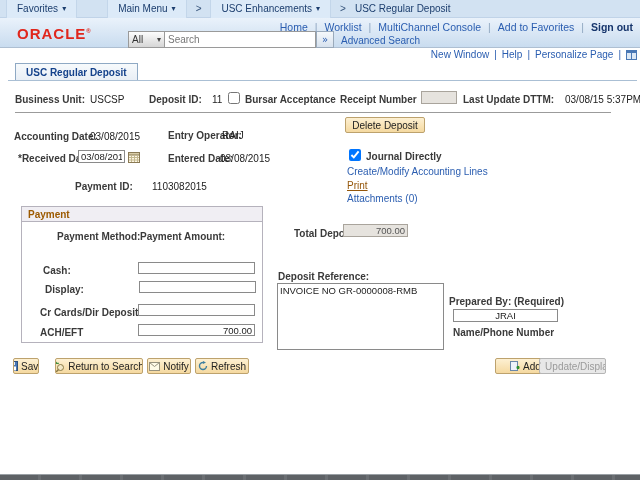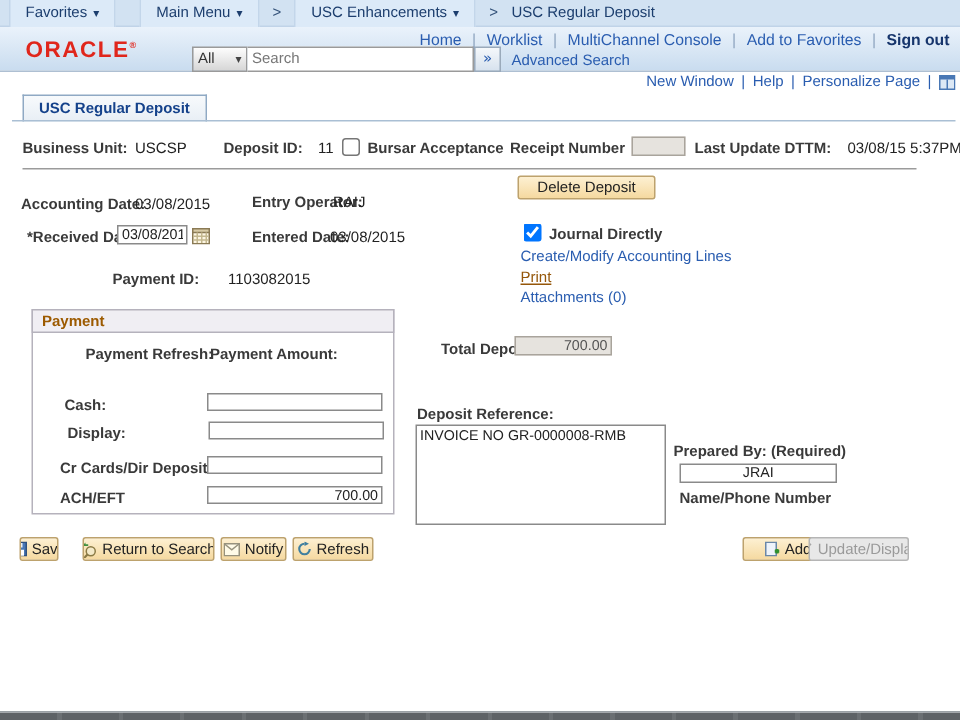--- a/index.html
+++ b/index.html
@@ -1,21 +1,21 @@
 <!DOCTYPE html>
 <html><head>
 <meta charset="utf-8">
 <style>
   *{box-sizing:border-box;margin:0;padding:0}
   html,body{width:640px;height:480px}
   body{position:relative;overflow:hidden;background:#fff;font-family:"Liberation Sans",sans-serif;font-size:10px;color:#333}
   
   .crumb-bar{position:absolute;top:0;left:0;width:640px;height:18px;background:#d2e2f2;border-bottom:1px solid #c0d3e8;display:flex;align-items:center;color:#1c3e6e}
   .crumb-item{height:18px;display:flex;align-items:center;padding:0 10px;background:#dcE9f7;background:#dceaf8;border-left:1px solid #c3d6ea;border-right:1px solid #c3d6ea;cursor:pointer;white-space:nowrap}
-  .crumb-item + .crumb-item{margin-left:16px}
+  .crumb-item + .crumb-item{margin-left:30px}
   .caret{font-family:"DejaVu Sans",sans-serif;font-size:8px;margin-left:4px;color:#1c3e6e}
   .crumb-sep{margin:0 9px;color:#35537a}
   .crumb-current{white-space:nowrap}
   
   .band{position:absolute;top:18px;left:0;width:640px;height:30px;background:linear-gradient(#eaf2fb,#c9dcef);border-bottom:1px solid #aebfd2}
   .logo{position:absolute;top:25px;left:17px;font-size:15px;font-weight:bold;color:#e0261c;letter-spacing:1px}
   .logo sup{font-size:6px}
   .scope{position:absolute;top:31px;left:128px;width:37px;height:17px;background:linear-gradient(#fdfdfd,#d6d6d6);border:1px solid #9a9a9a;display:flex;align-items:center;justify-content:space-between;padding:0 3px;cursor:pointer}
   .scope .caret{color:#444}
   .search-input{position:absolute;top:31px;left:165px;width:151px;height:17px;border:1px solid #9a9a9a;border-left:none;padding:0 3px;font:10px "Liberation Sans",sans-serif;color:#333}
@@ -115,21 +115,21 @@
 <span class="val" style="top:94px;left:212px">11</span>
 <input type="checkbox" class="cb" style="top: 92px; left: 228px;">
 <span class="lbl" style="top:94px;left:245px">Bursar Acceptance</span>
 <span class="lbl" style="top:94px;left:340px">Receipt Number</span>
 <input class="tf ro" style="top: 91px; left: 421px; width: 36px; height: 13px;" disabled="" value="">
 <span class="lbl" style="top:94px;left:463px">Last Update DTTM:</span>
 <span class="val" style="top:94px;left:565px">03/08/15 5:37PM</span>
 
 <div class="hr" style="top:112px;left:15px;width:596px"></div>
 
-<div class="btn" style="top:117px;left:345px;width:92px">
+<div class="btn" style="top:117px;left:345px;width:80px">
     <span>Delete Deposit</span>
   </div>
 
 <span class="lbl" style="top:131px;left:14px">Accounting Date:</span>
 <span class="val" style="top:131px;left:90px">03/08/2015</span>
 <span class="lbl" style="top:130px;left:168px">Entry Operator:</span>
 <span class="val" style="top:130px;left:222px">RAIJ</span>
 
 <span class="lbl" style="top:153px;left:18px">*Received Date:</span>
 <input class="tf" style="top: 150px; left: 78px; width: 47px; height: 13px;" value="03/08/2015">
@@ -151,21 +151,21 @@
 <a class="plink print" style="top:180px;left:347px">Print</a>
 <a class="plink" style="top:193px;left:347px">Attachments (0)</a>
 
 <span class="lbl" style="top:181px;left:75px">Payment ID:</span>
 <span class="val" style="top:181px;left:152px">1103082015</span>
 
 <div class="gbox"></div>
 <div class="gbox-hd">
     <span>Payment</span>
   </div>
-<span class="lbl" style="top:231px;left:57px">Payment Refresh:</span>
+<span class="lbl" style="top:231px;left:57px">Payment Method:</span>
 <span class="lbl" style="top:231px;left:140px">Payment Amount:</span>
 
 <span class="lbl" style="top:265px;left:43px">Cash:</span>
 <input class="tf amt" style="top: 262px; left: 138px; width: 117px; height: 12px;" value="">
 <span class="lbl" style="top:284px;left:45px">Display:</span>
 <input class="tf amt" style="top: 281px; left: 139px; width: 117px; height: 12px;" value="">
 <span class="lbl" style="top:307px;left:40px">Cr Cards/Dir Deposit:</span>
 <input class="tf amt" style="top: 304px; left: 138px; width: 117px; height: 12px;" value="">
 <span class="lbl" style="top:327px;left:40px">ACH/EFT</span>
 <input class="tf amt" style="top: 324px; left: 138px; width: 117px; height: 12px;" value="700.00">

